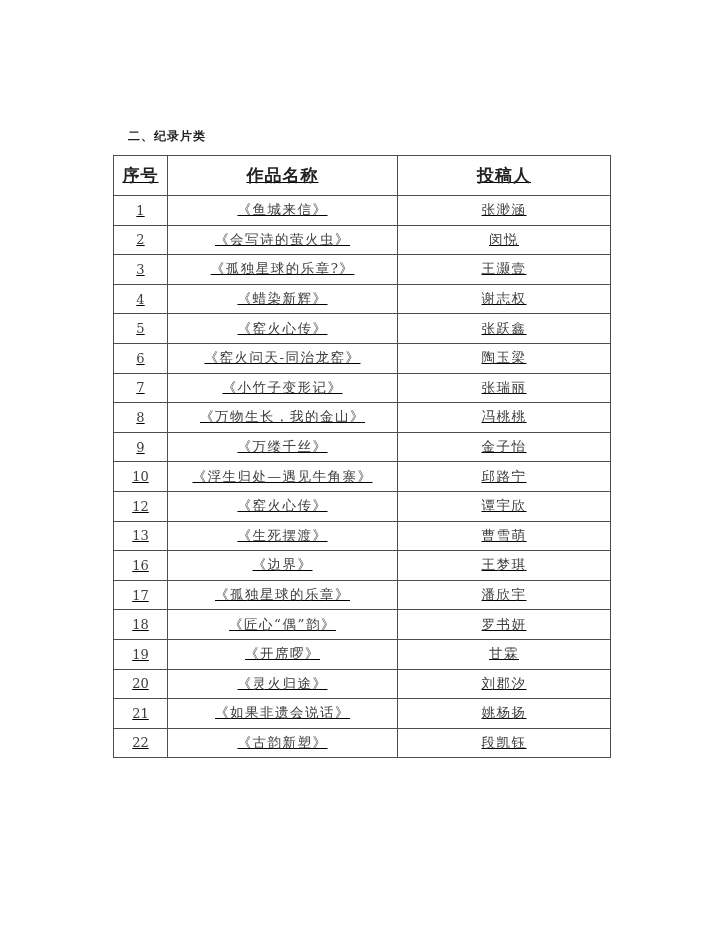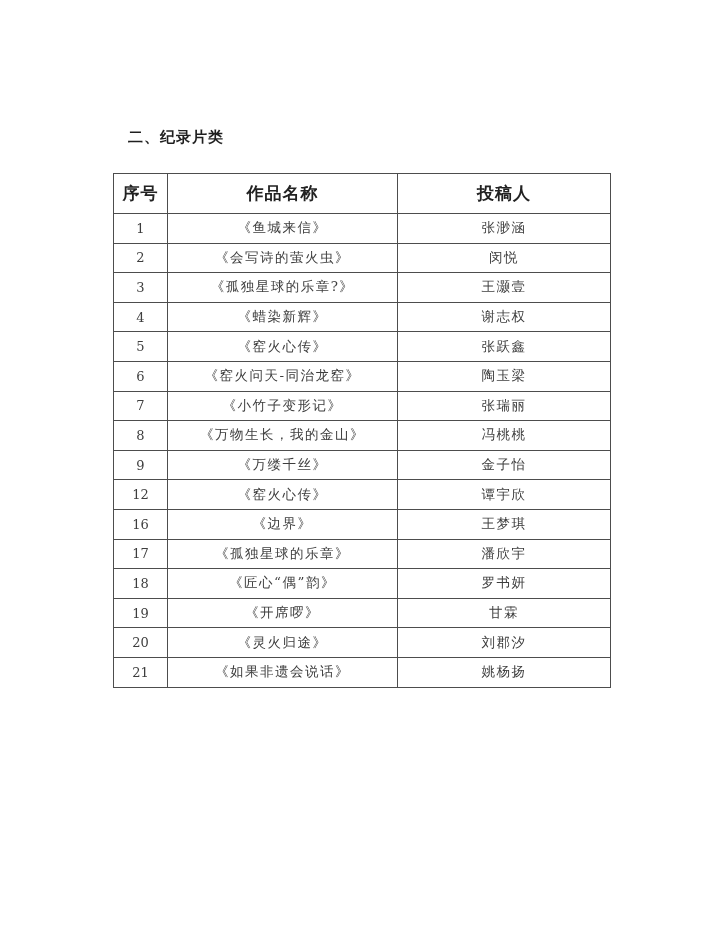--- a/index.html
+++ b/index.html
@@ -20,32 +20,33 @@
     width: 720px;
     height: 926px;
     background: #ffffff;
   }
   .section-heading {
     position: absolute;
     left: 128px;
     top: 128px;
     font-family: "Liberation Sans", sans-serif;
     font-weight: bold;
-    font-size: 15px;
+    font-size: 12px;
     color: #1f1f1f;
     letter-spacing: 1px;
     white-space: nowrap;
   }
   table.doc-table {
     position: absolute;
     left: 113px;
-    top: 173px;
+    top: 155px;
     width: 497px;
     border-collapse: collapse;
     table-layout: fixed;
+    text-decoration: underline;
   }
   table.doc-table th,
   table.doc-table td {
     border: 1px solid #4d4d4d;
     text-align: center;
     vertical-align: middle;
     padding: 0 2px;
     overflow: hidden;
     white-space: nowrap;
   }
@@ -132,23 +133,33 @@
       <td class="col-no">8</td>
       <td class="col-title">《万物生长，我的金山》</td>
       <td class="col-author">冯桃桃</td>
     </tr>
         <tr>
       <td class="col-no">9</td>
       <td class="col-title">《万缕千丝》</td>
       <td class="col-author">金子怡</td>
     </tr>
         <tr>
+      <td class="col-no">10</td>
+      <td class="col-title">《浮生归处—遇见牛角寨》</td>
+      <td class="col-author">邱路宁</td>
+    </tr>
+        <tr>
       <td class="col-no">12</td>
       <td class="col-title">《窑火心传》</td>
       <td class="col-author">谭宇欣</td>
+    </tr>
+        <tr>
+      <td class="col-no">13</td>
+      <td class="col-title">《生死摆渡》</td>
+      <td class="col-author">曹雪萌</td>
     </tr>
         <tr>
       <td class="col-no">16</td>
       <td class="col-title">《边界》</td>
       <td class="col-author">王梦琪</td>
     </tr>
         <tr>
       <td class="col-no">17</td>
       <td class="col-title">《孤独星球的乐章》</td>
       <td class="col-author">潘欣宇</td>
@@ -166,16 +177,21 @@
         <tr>
       <td class="col-no">20</td>
       <td class="col-title">《灵火归途》</td>
       <td class="col-author">刘郡汐</td>
     </tr>
         <tr>
       <td class="col-no">21</td>
       <td class="col-title">《如果非遗会说话》</td>
       <td class="col-author">姚杨扬</td>
     </tr>
+        <tr>
+      <td class="col-no">22</td>
+      <td class="col-title">《古韵新塑》</td>
+      <td class="col-author">段凯钰</td>
+    </tr>
       </tbody>
   </table>
 
 </div>
 
 </body></html>

